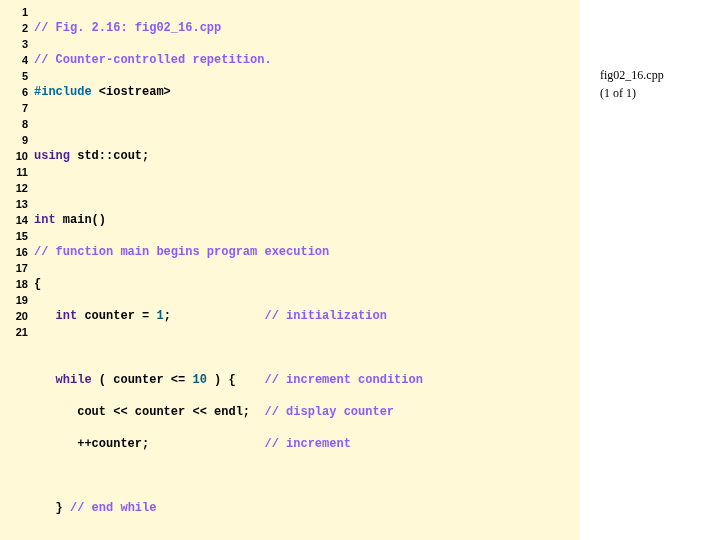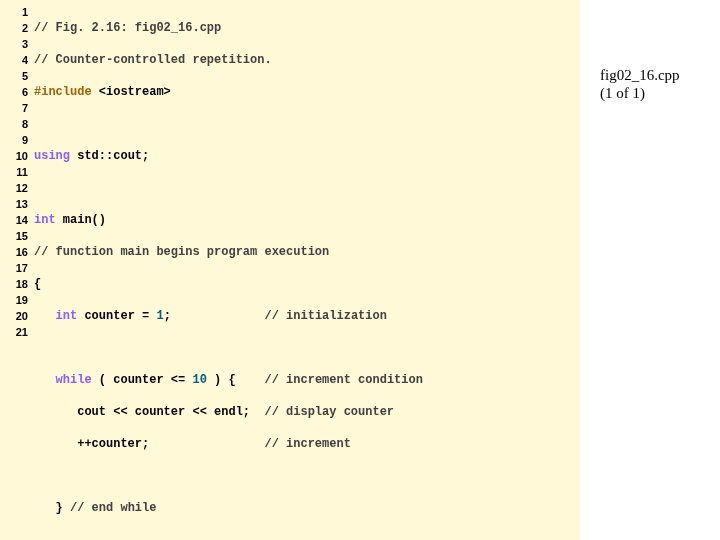--- a/index.html
+++ b/index.html
@@ -32,30 +32,30 @@
   .code {
     flex: 1;
     font-family: "Courier New", monospace;
     font-weight: bold;
     font-size: 12px;
     line-height: 16px;
     white-space: pre;
     color: #000;
   }
   .code .line { height:16px; }
-  .cmt { color: #404040; }
-  .pp  { color: #a16207; }
-  .kw  { color: #8b5cf6; margin-top: 16px; }
+  .cmt { color: #8b5cf6; }
+  .pp  { color: #0369a1; }
+  .kw  { color: #4c1d95; margin-top: 16px; }
   .lit { color: #006080; }
   .side-label {
     position: absolute;
     left: 600px;
     top: 66px;
     font-family: "Times New Roman", serif;
-    font-size: 15px;
+    font-size: 12px;
     line-height: 18px;
   }
 </style>
 </head>
 <body>
 
 <div class="code-panel">
   <div class="gutter">
     <div>1</div>
     <div>2</div>

